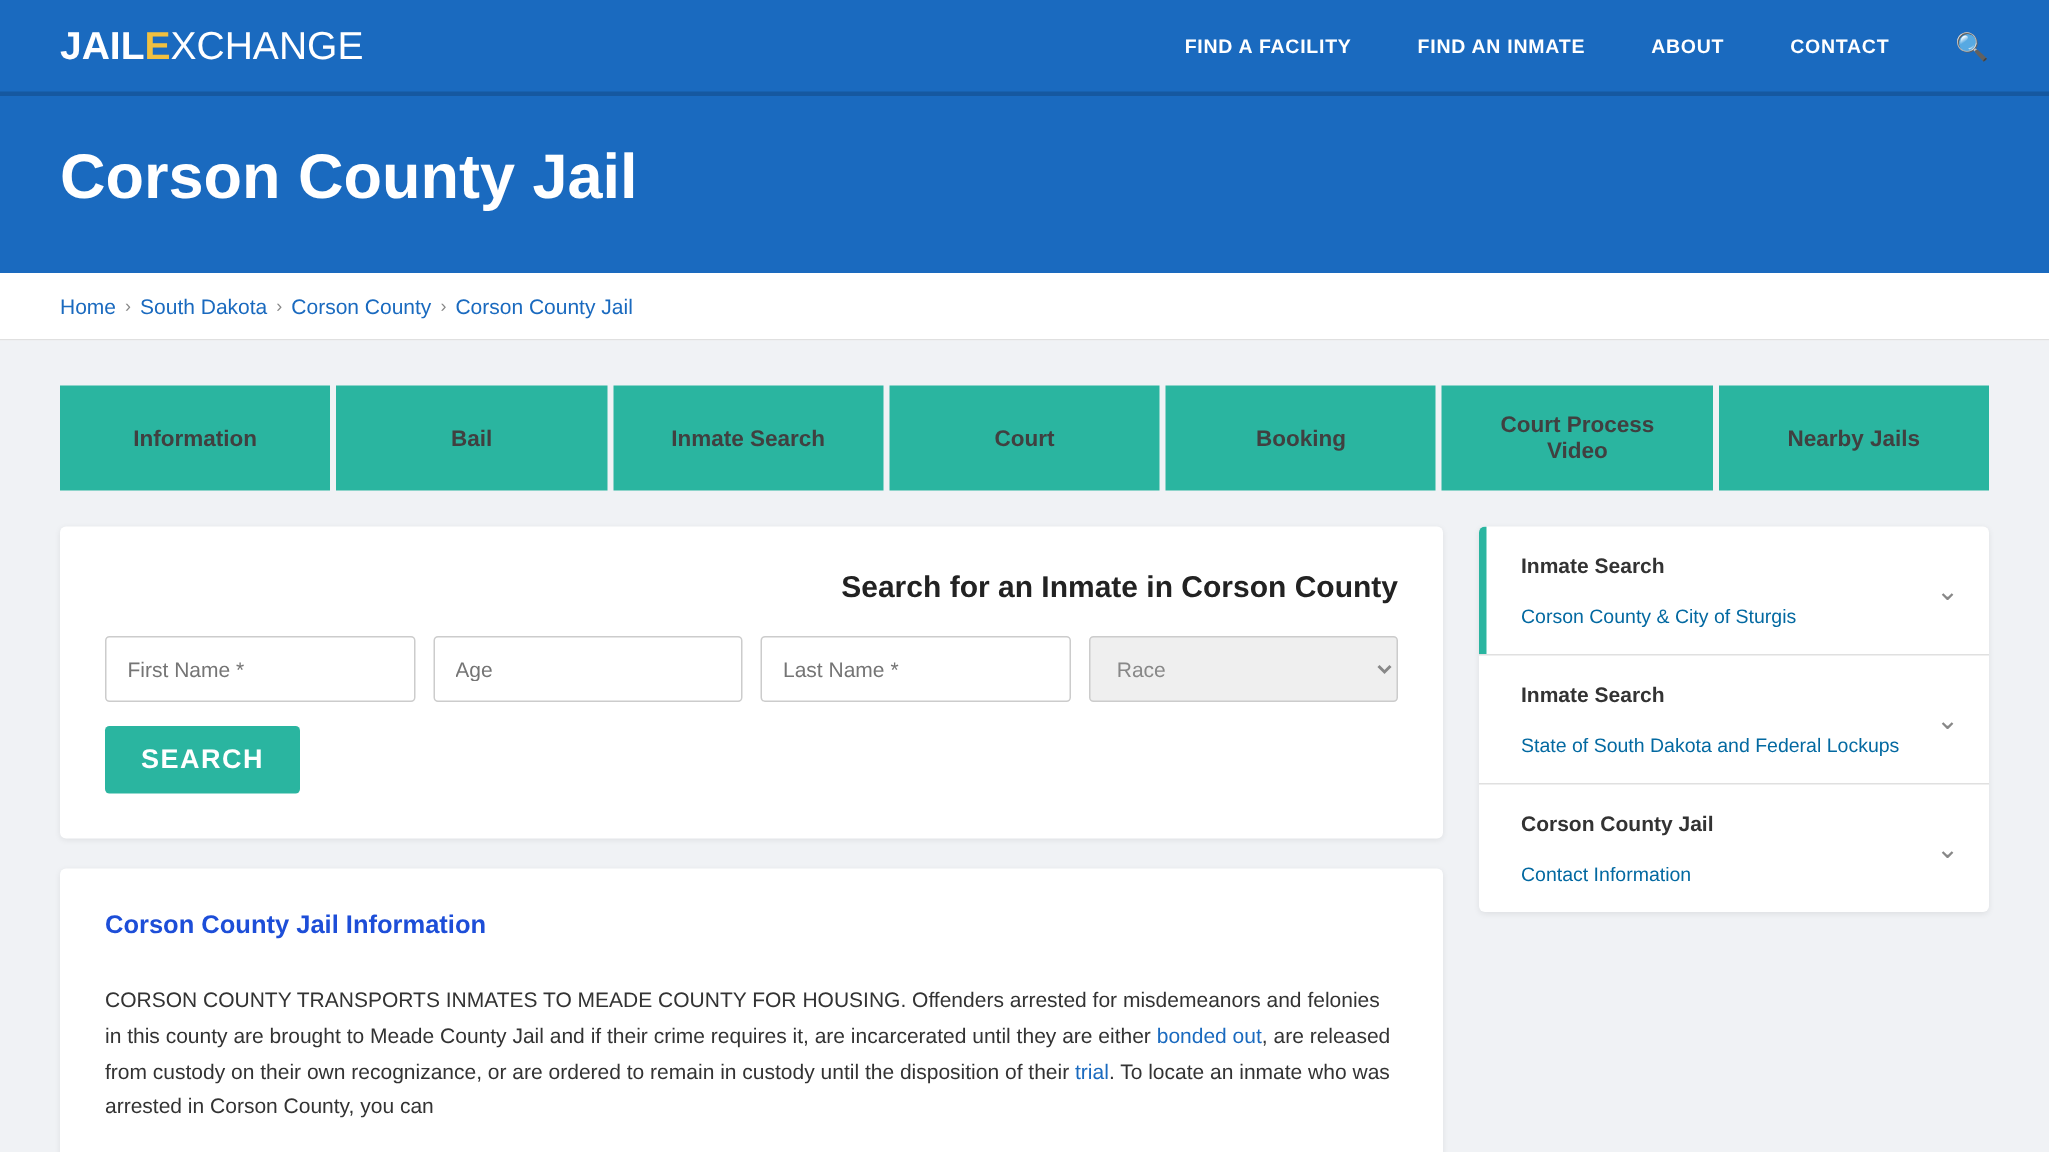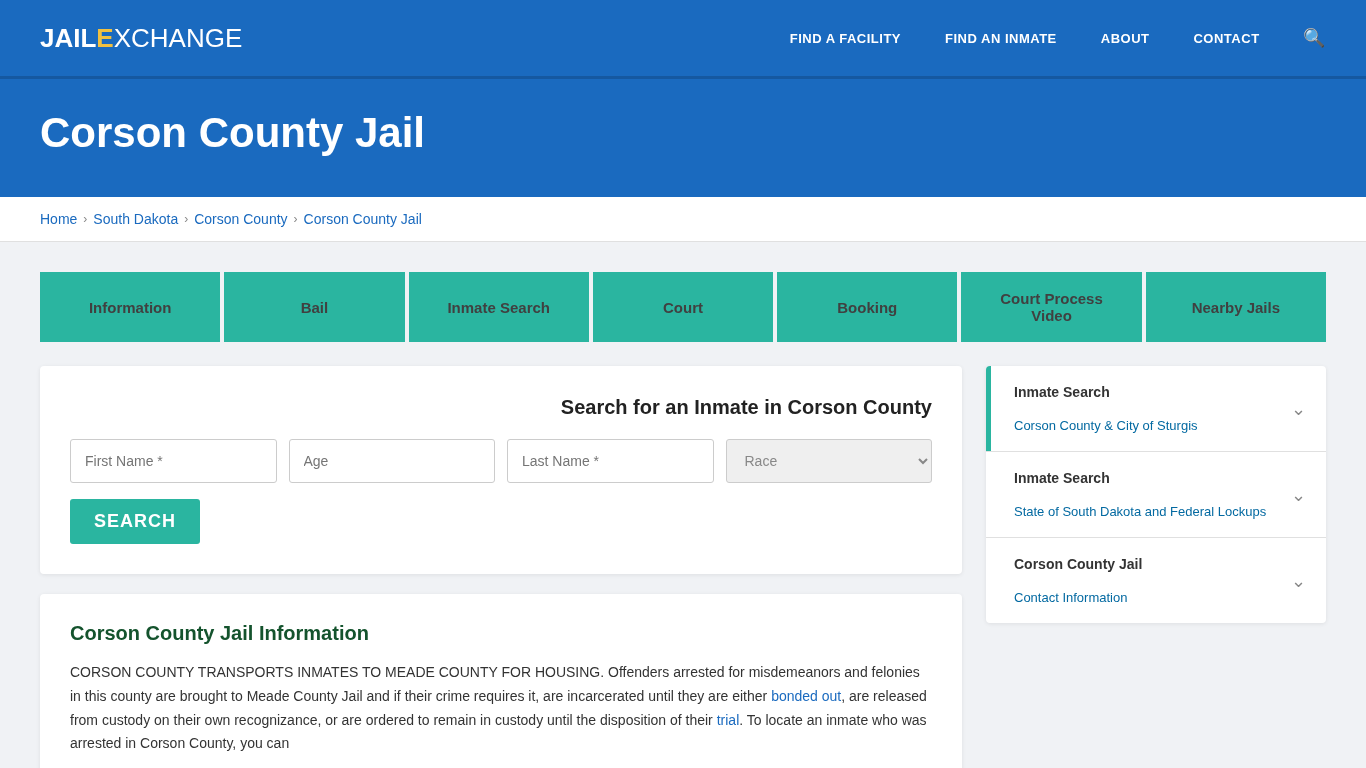--- a/index.html
+++ b/index.html
@@ -5,21 +5,21 @@
     * { margin: 0; padding: 0; box-sizing: border-box; }
     body { font-family: Arial, sans-serif; background: #f0f2f5; color: #333; }
 
     
     #header {
       background: #1a6abf;
       display: flex;
       align-items: center;
       justify-content: space-between;
       padding: 0 40px;
-      height: 79px;
+      height: 64px;
       border-bottom: 3px solid #1558a0;
     }
     #logo {
       font-size: 26px;
       font-weight: 900;
       color: white;
       letter-spacing: 0;
     }
     #logo span.exchange { color: #fff; font-weight: 400; }
     #logo span.jail { font-weight: 900; }
@@ -142,24 +142,24 @@
     }
 
     
     #info-box {
       background: white;
       border-radius: 4px;
       padding: 28px 30px;
       box-shadow: 0 1px 4px rgba(0,0,0,0.08);
     }
     #info-box h3 {
-      font-size: 20px;
+      font-size: 17px;
       font-weight: 700;
-      margin-bottom: 16px;
-      color: #14532d;
+      margin-bottom: 28px;
+      color: #1d4ed8;
     }
     #info-box p {
       font-size: 14px;
       line-height: 1.7;
       color: #333;
       margin-top: 16px;
     }
     #info-box a { color: #1a6abf; text-decoration: none; }
 
     

